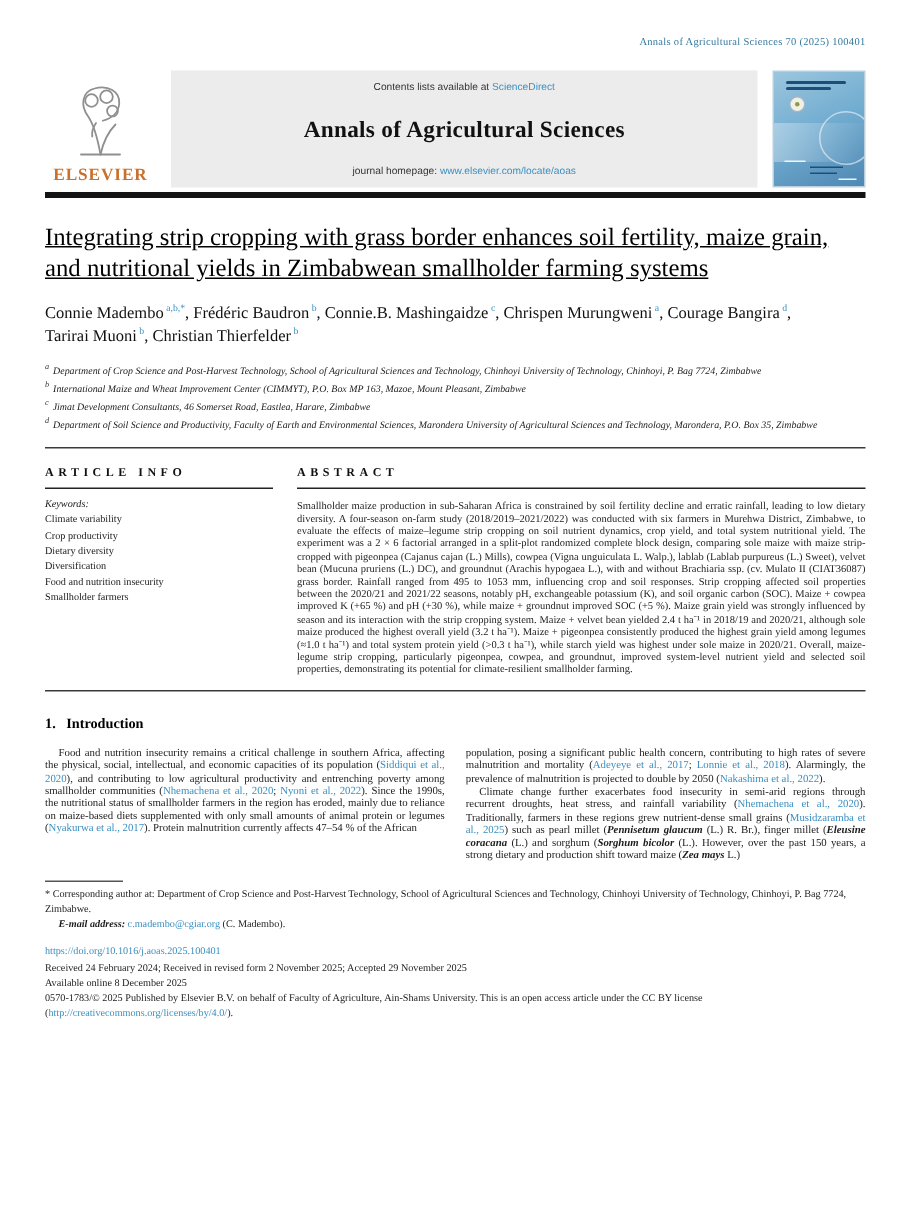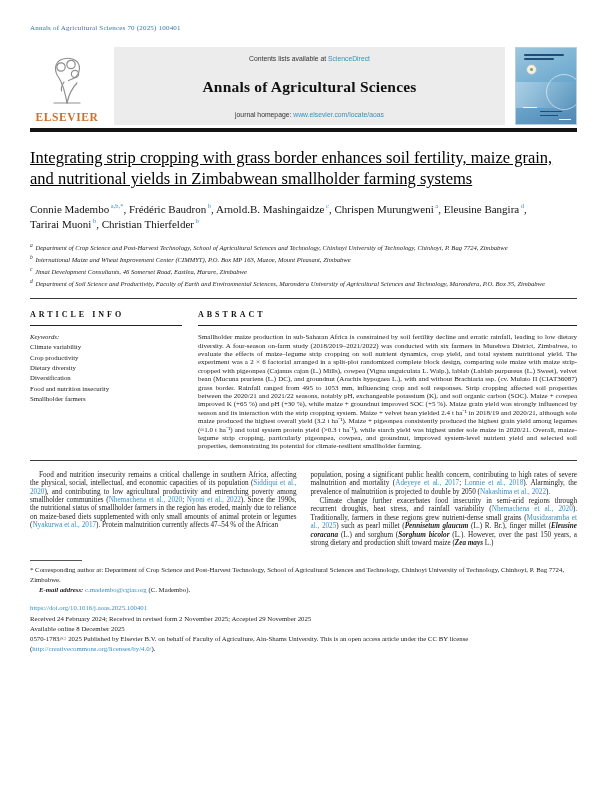--- a/index.html
+++ b/index.html
@@ -6,21 +6,21 @@
   body{
     width:600px;height:803px;position:relative;overflow:hidden;
     font-family:"Liberation Serif", serif;color:#1a1a1a;
     -webkit-font-smoothing:antialiased;
   }
   .page{padding:24px 23px 0 30px;}
   .seg-link{color:#3b8fc0;}
   .seg-i{font-style:italic;font-weight:bold;}
 
   
-  .journal-ref{text-align:left;font-size:7px;color:#33789f;letter-spacing:.2px;}
+  .journal-ref{text-align:right;font-size:7px;color:#33789f;letter-spacing:.2px;}
 
   
   .banner{display:flex;margin-top:15px;height:78px;align-items:stretch;}
   .logo-block{width:74px;display:flex;flex-direction:column;align-items:center;}
   .logo-tree{flex:1;display:flex;align-items:center;justify-content:center;}
   .elsevier-word{color:#c9702c;font-size:11.5px;font-weight:bold;letter-spacing:.6px;line-height:1;padding-bottom:2px;}
   .banner-mid{flex:1;background:#ececec;margin:0 10px;text-align:center;padding:8px 6px 7px;display:flex;flex-direction:column;justify-content:space-between;}
   .banner-small{font-family:"Liberation Sans", sans-serif;font-size:6.8px;color:#333;}
   .banner-title{font-size:15.5px;font-weight:bold;color:#111;letter-spacing:.2px;}
   .cover{width:62px;height:78px;position:relative;background:linear-gradient(155deg,#9cc6de 0%,#74aed1 45%,#4e88b4 100%);border:1px solid #b9cfdd;box-sizing:border-box;overflow:hidden;}
@@ -114,21 +114,21 @@
       <div class="cover-line l2"></div>
       <div class="cover-line l3"></div>
       <div class="cover-line l4"></div>
     </div>
   </div>
 
   <div class="black-bar"></div>
 
   <h1 class="article-title" style="font-weight:normal;margin:15px 0 0;">Integrating strip cropping with grass border enhances soil fertility, maize grain, and nutritional yields in Zimbabwean smallholder farming systems</h1>
 
-  <div class="author-line"><span>Connie Madembo</span><sup> a,b,*</sup>, <span>Frédéric Baudron</span><sup> b</sup>, <span>Arnold.B. Mashingaidze</span><sup> c</sup>, <span>Chrispen Murungweni</span><sup> a</sup>, <span>Eleusine Bangira</span><sup> d</sup>, <span>Tarirai Muoni</span><sup> b</sup>, <span>Christian Thierfelder</span><sup> b</sup></div>
+  <div class="author-line"><span>Connie Madembo</span><sup> a,b,*</sup>, <span>Frédéric Baudron</span><sup> b</sup>, <span>Connie.B. Mashingaidze</span><sup> c</sup>, <span>Chrispen Murungweni</span><sup> a</sup>, <span>Courage Bangira</span><sup> d</sup>, <span>Tarirai Muoni</span><sup> b</sup>, <span>Christian Thierfelder</span><sup> b</sup></div>
 
   <div class="affiliations">
       <div><sup>a</sup><span> Department of Crop Science and Post-Harvest Technology, School of Agricultural Sciences and Technology, Chinhoyi University of Technology, Chinhoyi, P. Bag 7724, Zimbabwe</span></div>
       <div><sup>b</sup><span> International Maize and Wheat Improvement Center (CIMMYT), P.O. Box MP 163, Mazoe, Mount Pleasant, Zimbabwe</span></div>
       <div><sup>c</sup><span> Jimat Development Consultants, 46 Somerset Road, Eastlea, Harare, Zimbabwe</span></div>
       <div><sup>d</sup><span> Department of Soil Science and Productivity, Faculty of Earth and Environmental Sciences, Marondera University of Agricultural Sciences and Technology, Marondera, P.O. Box 35, Zimbabwe</span></div>
     </div>
 
   <hr class="rule-full">
 
@@ -148,20 +148,23 @@
     </div>
     <div class="abs-col">
       <div class="sec-head" style="letter-spacing: 3px;">ABSTRACT</div>
       <hr class="head-rule">
       <div class="abstract-text">Smallholder maize production in sub-Saharan Africa is constrained by soil fertility decline and erratic rainfall, leading to low dietary diversity. A four-season on-farm study (2018/2019–2021/2022) was conducted with six farmers in Murehwa District, Zimbabwe, to evaluate the effects of maize–legume strip cropping on soil nutrient dynamics, crop yield, and total system nutritional yield. The experiment was a 2 × 6 factorial arranged in a split-plot randomized complete block design, comparing sole maize with maize strip-cropped with pigeonpea (Cajanus cajan (L.) Mills), cowpea (Vigna unguiculata L. Walp.), lablab (Lablab purpureus (L.) Sweet), velvet bean (Mucuna pruriens (L.) DC), and groundnut (Arachis hypogaea L.), with and without Brachiaria ssp. (cv. Mulato II (CIAT36087) grass border. Rainfall ranged from 495 to 1053 mm, influencing crop and soil responses. Strip cropping affected soil properties between the 2020/21 and 2021/22 seasons, notably pH, exchangeable potassium (K), and soil organic carbon (SOC). Maize + cowpea improved K (+65 %) and pH (+30 %), while maize + groundnut improved SOC (+5 %). Maize grain yield was strongly influenced by season and its interaction with the strip cropping system. Maize + velvet bean yielded 2.4 t ha⁻¹ in 2018/19 and 2020/21, although sole maize produced the highest overall yield (3.2 t ha⁻¹). Maize + pigeonpea consistently produced the highest grain yield among legumes (≈1.0 t ha⁻¹) and total system protein yield (&gt;0.3 t ha⁻¹), while starch yield was highest under sole maize in 2020/21. Overall, maize-legume strip cropping, particularly pigeonpea, cowpea, and groundnut, improved system-level nutrient yield and selected soil properties, demonstrating its potential for climate-resilient smallholder farming.</div>
     </div>
   </div>
 
   <hr class="rule-full">
 
+  <div class="intro-head">
+    <span class="no">1.</span><span>Introduction</span>
+  </div>
 
   <div class="body-cols">
     <div class="body-col">
         <p class="body-para indent"><span>Food and nutrition insecurity remains a critical challenge in southern Africa, affecting the physical, social, intellectual, and economic capacities of its population (</span><span class="seg-link">Siddiqui et al., 2020</span><span>), and contributing to low agricultural productivity and entrenching poverty among smallholder communities (</span><span class="seg-link">Nhemachena et al., 2020</span><span>; </span><span class="seg-link">Nyoni et al., 2022</span><span>). Since the 1990s, the nutritional status of smallholder farmers in the region has eroded, mainly due to reliance on maize-based diets supplemented with only small amounts of animal protein or legumes (</span><span class="seg-link">Nyakurwa et al., 2017</span><span>). Protein malnutrition currently affects 47–54 % of the African</span></p>
       </div>
     <div class="body-col">
         <p class="body-para"><span>population, posing a significant public health concern, contributing to high rates of severe malnutrition and mortality (</span><span class="seg-link">Adeyeye et al., 2017</span><span>; </span><span class="seg-link">Lonnie et al., 2018</span><span>). Alarmingly, the prevalence of malnutrition is projected to double by 2050 (</span><span class="seg-link">Nakashima et al., 2022</span><span>).</span></p>
         <p class="body-para indent"><span>Climate change further exacerbates food insecurity in semi-arid regions through recurrent droughts, heat stress, and rainfall variability (</span><span class="seg-link">Nhemachena et al., 2020</span><span>). Traditionally, farmers in these regions grew nutrient-dense small grains (</span><span class="seg-link">Musidzaramba et al., 2025</span><span>) such as pearl millet (</span><span class="seg-i">Pennisetum glaucum</span><span> (L.) R. Br.), finger millet (</span><span class="seg-i">Eleusine coracana</span><span> (L.) and sorghum (</span><span class="seg-i">Sorghum bicolor</span><span> (L.). However, over the past 150 years, a strong dietary and production shift toward maize (</span><span class="seg-i">Zea mays</span><span> L.)</span></p>
       </div>
   </div>

